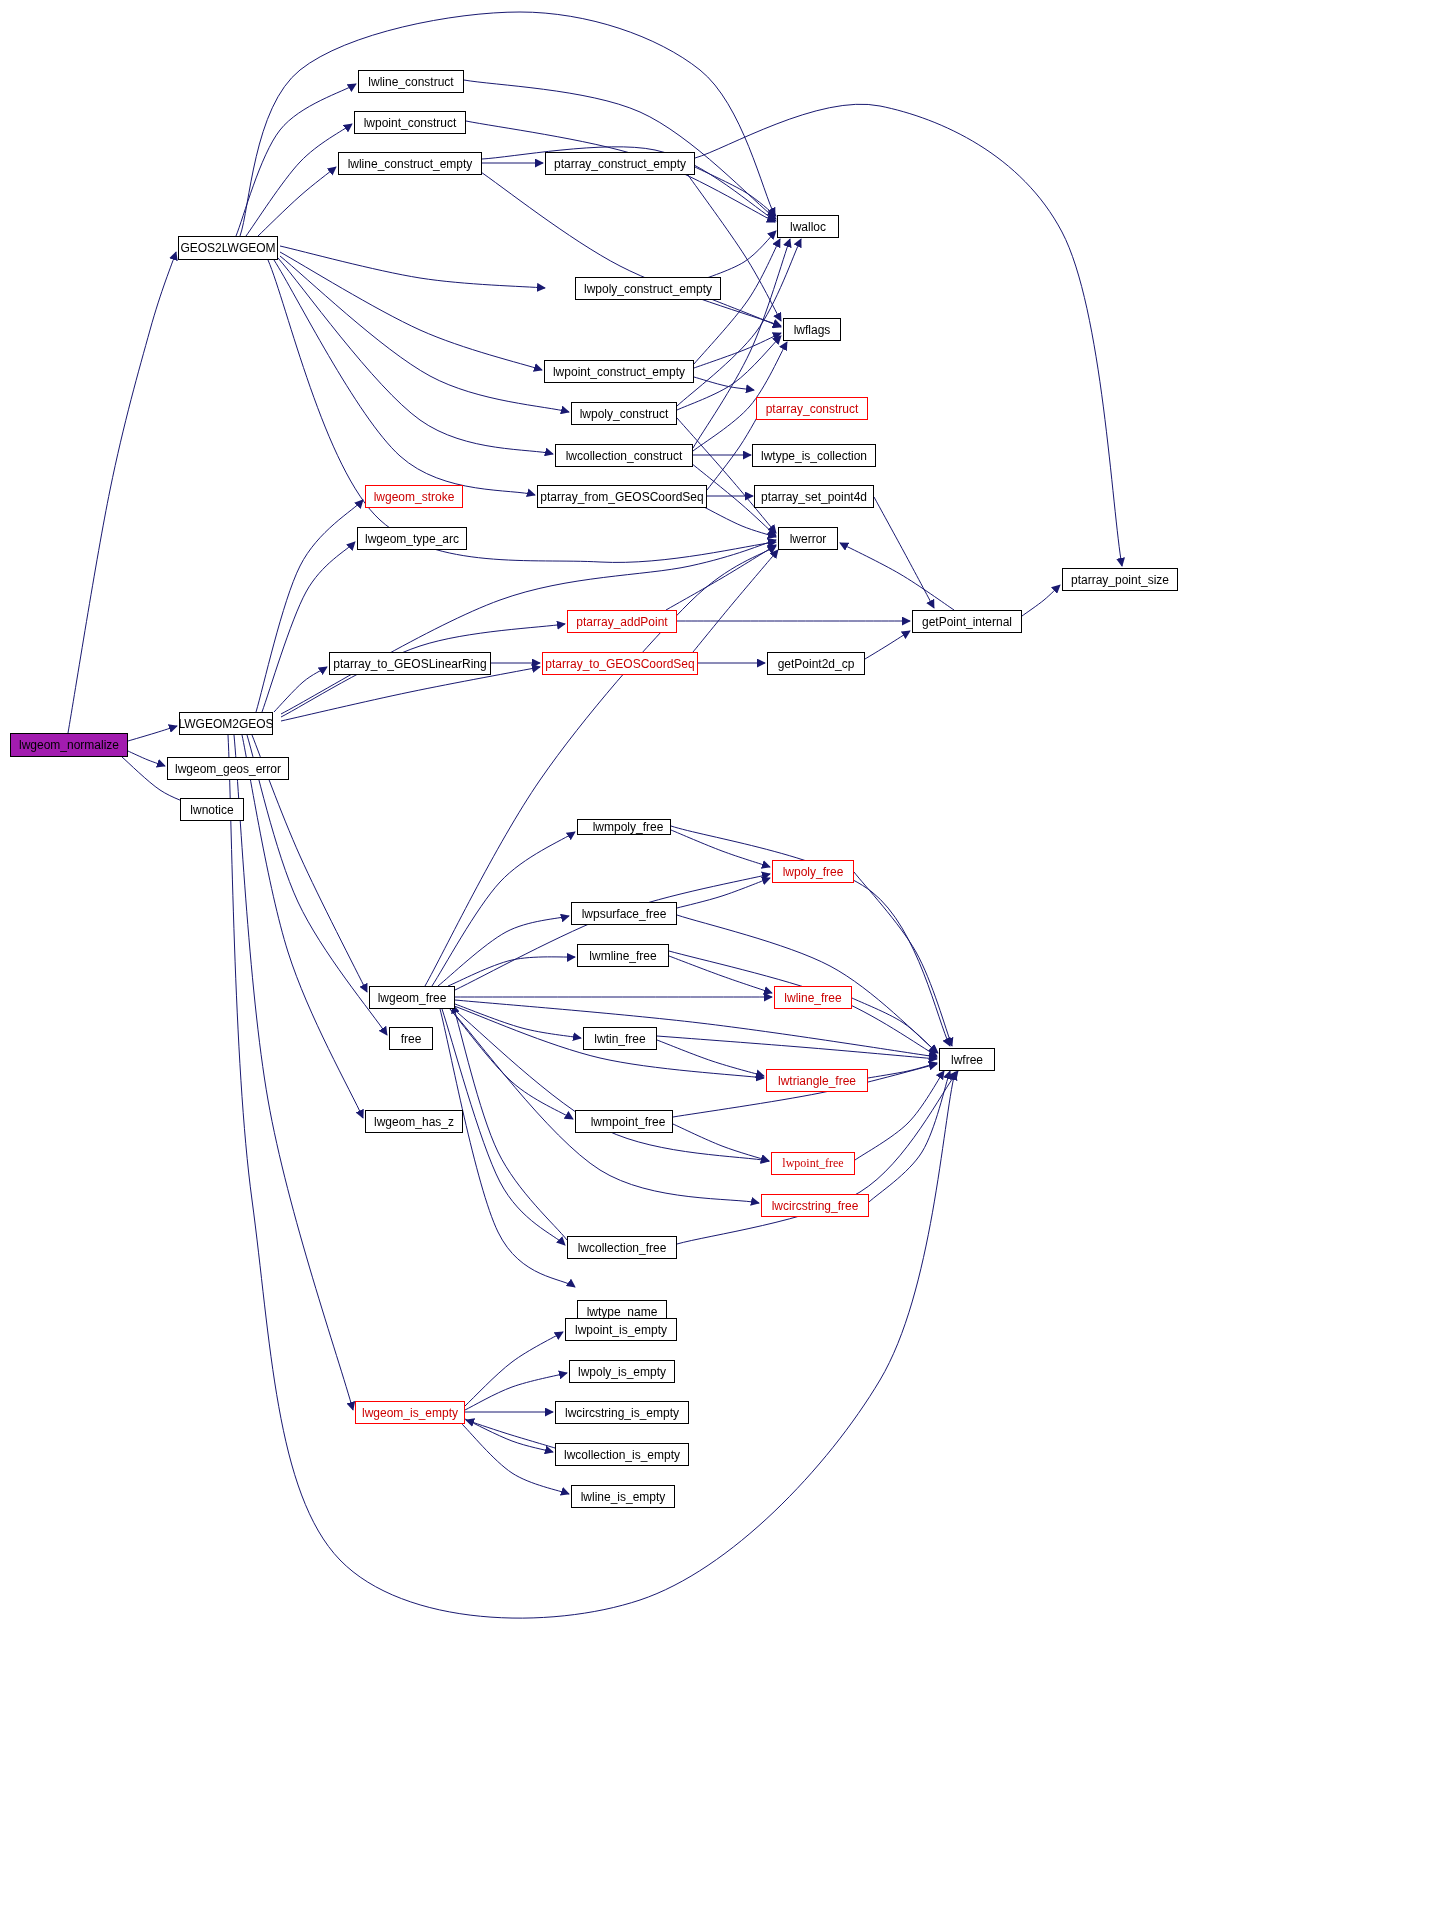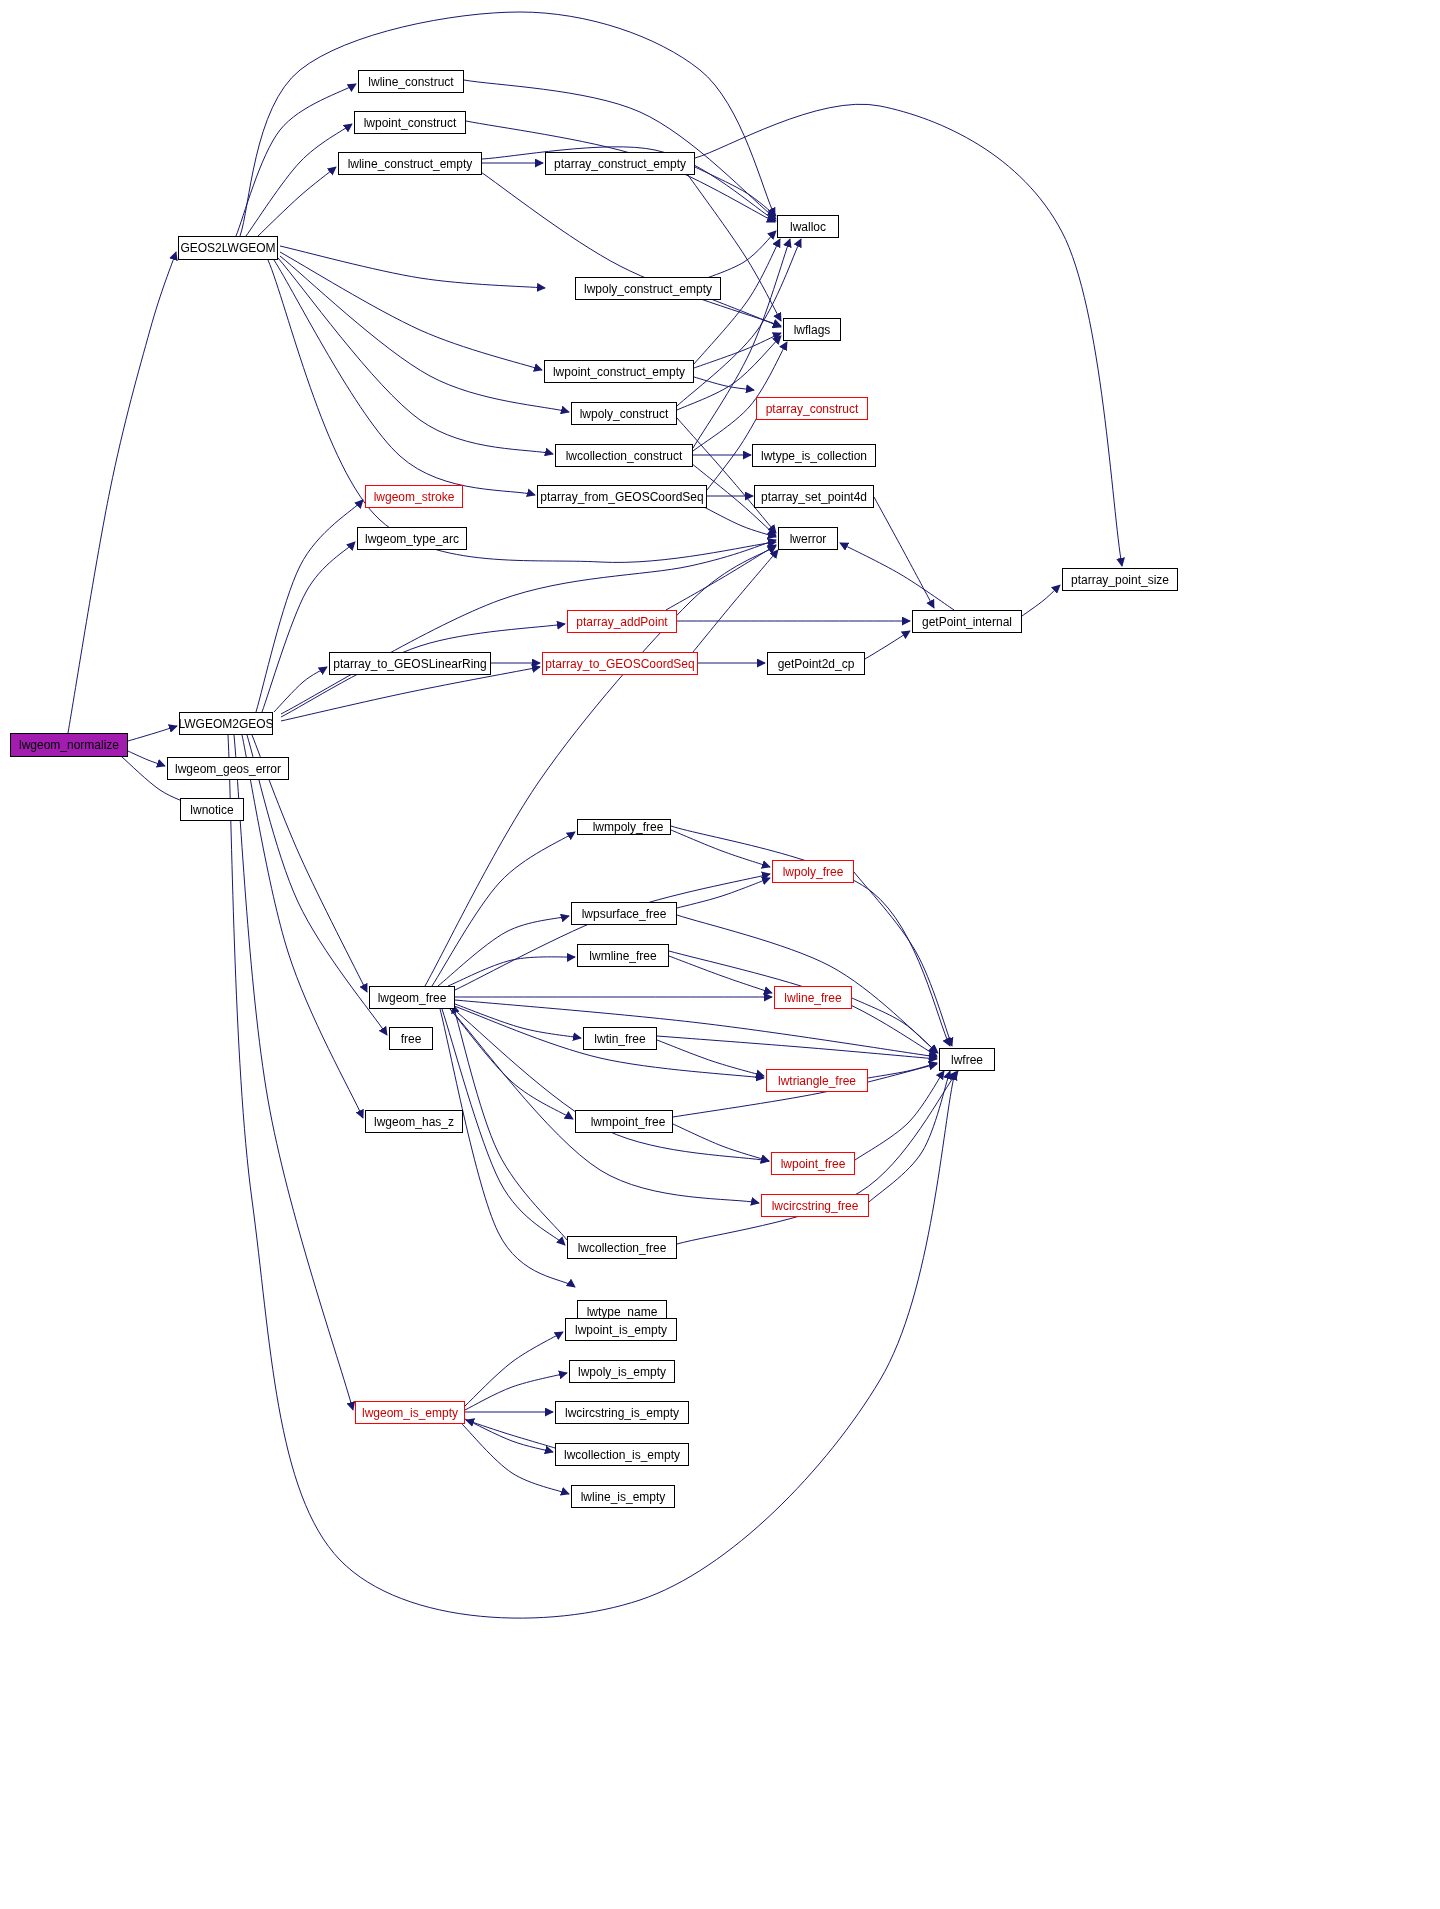--- a/index.html
+++ b/index.html
@@ -171,21 +171,21 @@
       <div class="node" style="left: 571px; top: 902px; width: 106px; height: 23px;">lwpsurface_free</div>
       <div class="node" style="left: 577px; top: 944px; width: 92px; height: 23px;">lwmline_free</div>
       <div class="node" style="left: 369px; top: 986px; width: 86px; height: 23px;">lwgeom_free</div>
       <div class="node red" style="left: 774px; top: 986px; width: 78px; height: 23px;">lwline_free</div>
       <div class="node" style="left: 389px; top: 1027px; width: 44px; height: 23px;">free</div>
       <div class="node" style="left: 583px; top: 1027px; width: 74px; height: 23px;">lwtin_free</div>
       <div class="node" style="left: 939px; top: 1048px; width: 56px; height: 23px;">lwfree</div>
       <div class="node red" style="left: 766px; top: 1069px; width: 102px; height: 23px;">lwtriangle_free</div>
       <div class="node" style="left: 365px; top: 1110px; width: 98px; height: 23px;">lwgeom_has_z</div>
       <div class="node" style="left: 575px; top: 1110px; width: 98px; height: 23px; padding-left: 8px;">lwmpoint_free</div>
-      <div class="node red" style="left: 771px; top: 1152px; width: 84px; height: 23px;">lwpoint_free</div>
+      <div class="node red" style="left: 771px; top: 1152px; width: 84px; height: 23px; font-family: Liberation Serif, serif;">lwpoint_free</div>
       <div class="node red" style="left: 761px; top: 1194px; width: 108px; height: 23px;">lwcircstring_free</div>
       <div class="node" style="left: 567px; top: 1236px; width: 110px; height: 23px;">lwcollection_free</div>
       <div class="node" style="left: 577px; top: 1300px; width: 90px; height: 23px;">lwtype_name</div>
       <div class="node" style="left: 565px; top: 1318px; width: 112px; height: 23px;">lwpoint_is_empty</div>
       <div class="node" style="left: 569px; top: 1360px; width: 106px; height: 23px;">lwpoly_is_empty</div>
       <div class="node red" style="left: 355px; top: 1401px; width: 110px; height: 23px;">lwgeom_is_empty</div>
       <div class="node" style="left: 555px; top: 1401px; width: 134px; height: 23px;">lwcircstring_is_empty</div>
       <div class="node" style="left: 555px; top: 1443px; width: 134px; height: 23px;">lwcollection_is_empty</div>
       <div class="node" style="left: 571px; top: 1485px; width: 104px; height: 23px;">lwline_is_empty</div>
     </div>

